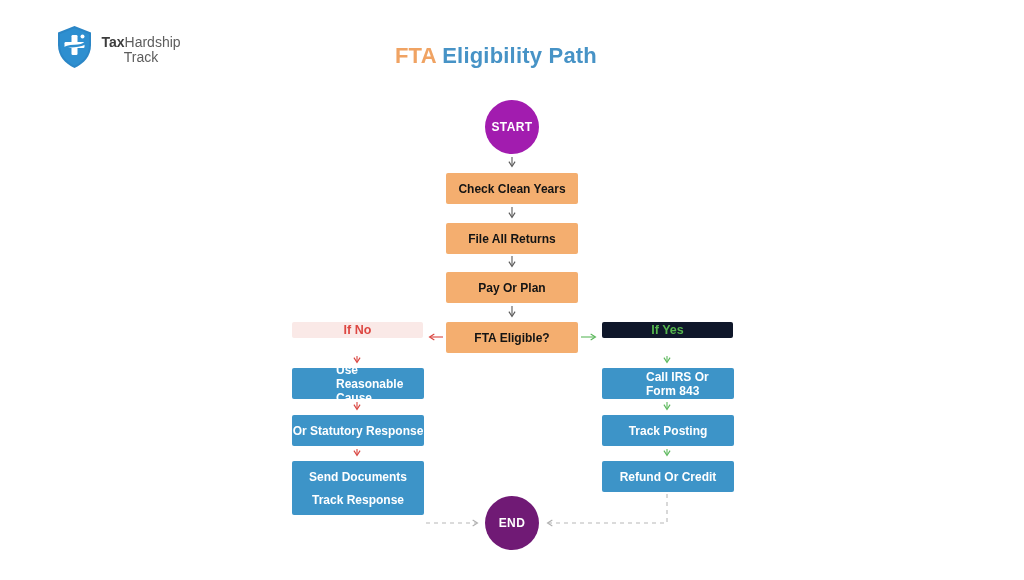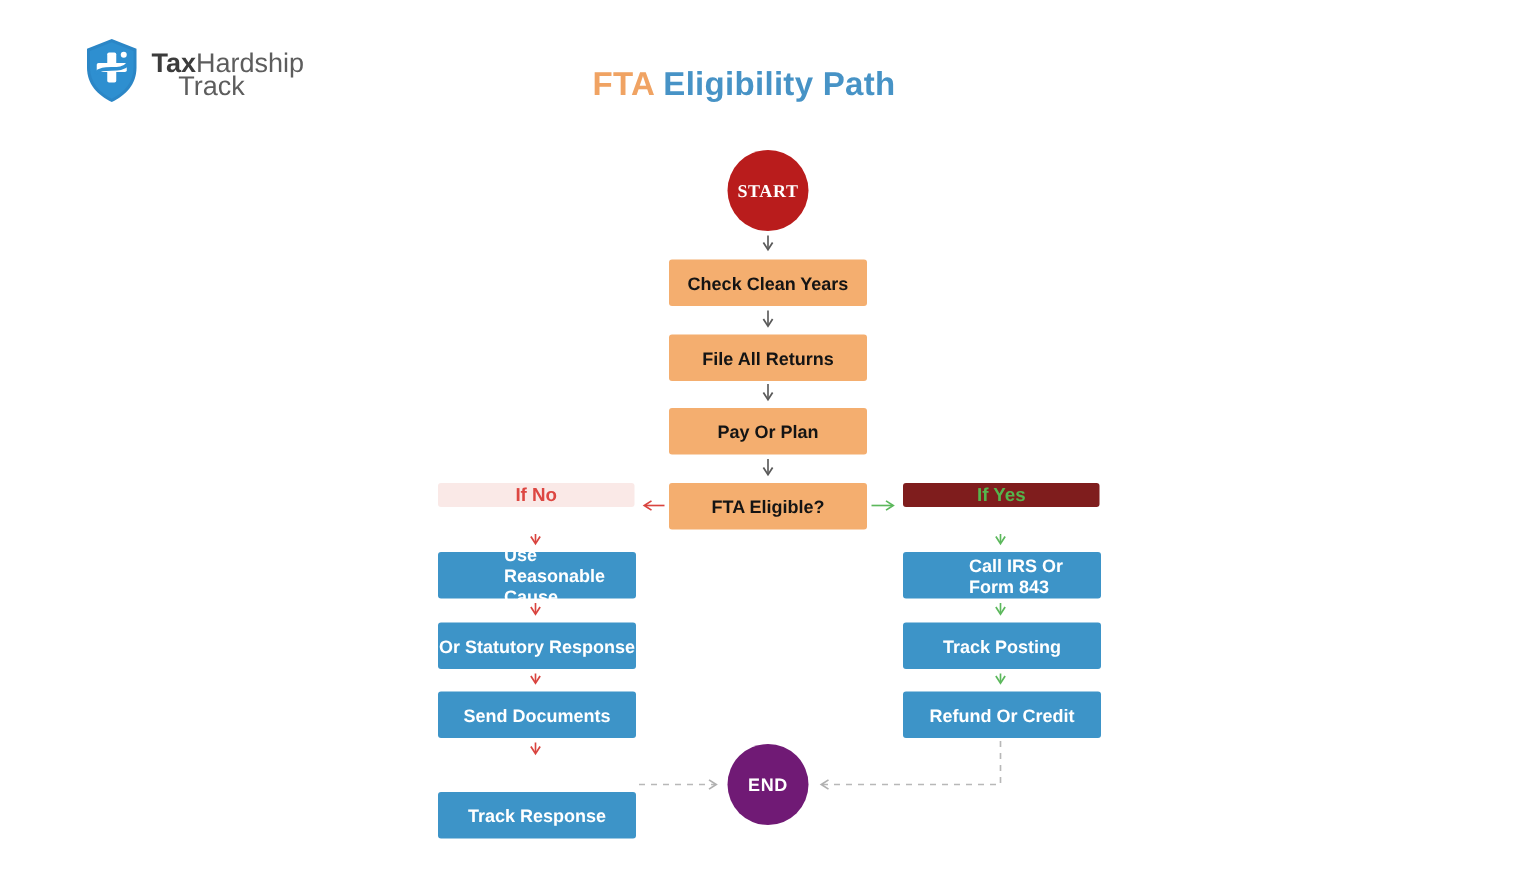--- a/index.html
+++ b/index.html
@@ -4,58 +4,58 @@
 <style>
   * { margin: 0; padding: 0; box-sizing: border-box; }
   html, body { width: 1024px; height: 580px; background: #ffffff; overflow: hidden; }
   body { font-family: "Liberation Sans", "DejaVu Sans", sans-serif; position: relative; }
 
   .canvas { position: absolute; left: 0; top: 0; width: 1024px; height: 580px; }
 
   
   .logo { position: absolute; left: 56px; top: 25px; display: flex; align-items: flex-start; gap: 8px; }
   .logo-shield { width: 37px; height: 44px; }
-  .logo-text { margin-top: 10px; width: 80px; text-align: center; font-size: 18px; line-height: 15px; color: #5d5d5d; }
+  .logo-text { margin-top: 10px; width: 80px; text-align: center; font-size: 14px; line-height: 15px; color: #5d5d5d; }
   .logo-text b { color: #3c3c3c; font-weight: 700; }
 
   
   .title { position: absolute; left: 0; top: 43px; width: 992px; text-align: center;
            font-size: 22px; font-weight: 700; letter-spacing: 0.2px; }
   .title .t1 { color: #f0a363; }
   .title .t2 { color: #4793c6; }
 
   
   .node { position: absolute; display: flex; align-items: center; justify-content: center;
           font-weight: 700; font-size: 12px; }
 
   .circle { width: 54px; height: 54px; border-radius: 50%; color: #ffffff; letter-spacing: 0.4px; }
-  .start { left: 485px; top: 100px; background: #b91c1c; font-family: Liberation Serif, serif; }
+  .start { left: 485px; top: 100px; background: #a21caf; }
   .end   { left: 485px; top: 496px; background: #701a75; }
 
   .box { width: 132px; height: 31px; border-radius: 2px; }
   .orange { background: #f4ae6f; color: #141414; }
   .blue   { background: #3d94c8; color: #ffffff; }
 
   .cond { width: 131px; height: 16px; border-radius: 2px; font-size: 12.5px; }
   .ifno  { background: #fae9e7; color: #dd4742; }
-  .ifyes { background: #7f1d1d; color: #55b54d; }
+  .ifyes { background: #0f172a; color: #55b54d; }
 
   
   .mid  { left: 446px; }
   .lcol { left: 292px; }
   .rcol { left: 602px; }
 
   .y1 { top: 173px; }  
   .y2 { top: 223px; }  
   .y3 { top: 272px; }  
   .y4 { top: 322px; }  
   .b1 { top: 368px; padding-left: 44px; }
   .b2 { top: 415px; }
   .b3 { top: 461px; }
-  .b4 { top: 528px; }
+  .b4 { top: 484px; }
 
   svg.arrows { position: absolute; left: 0; top: 0; width: 1024px; height: 580px; pointer-events: none; }
 </style>
 </head>
 <body>
 
 <div class="canvas">
 
   <div class="logo">
     <svg class="logo-shield" viewBox="0 0 37 44">

